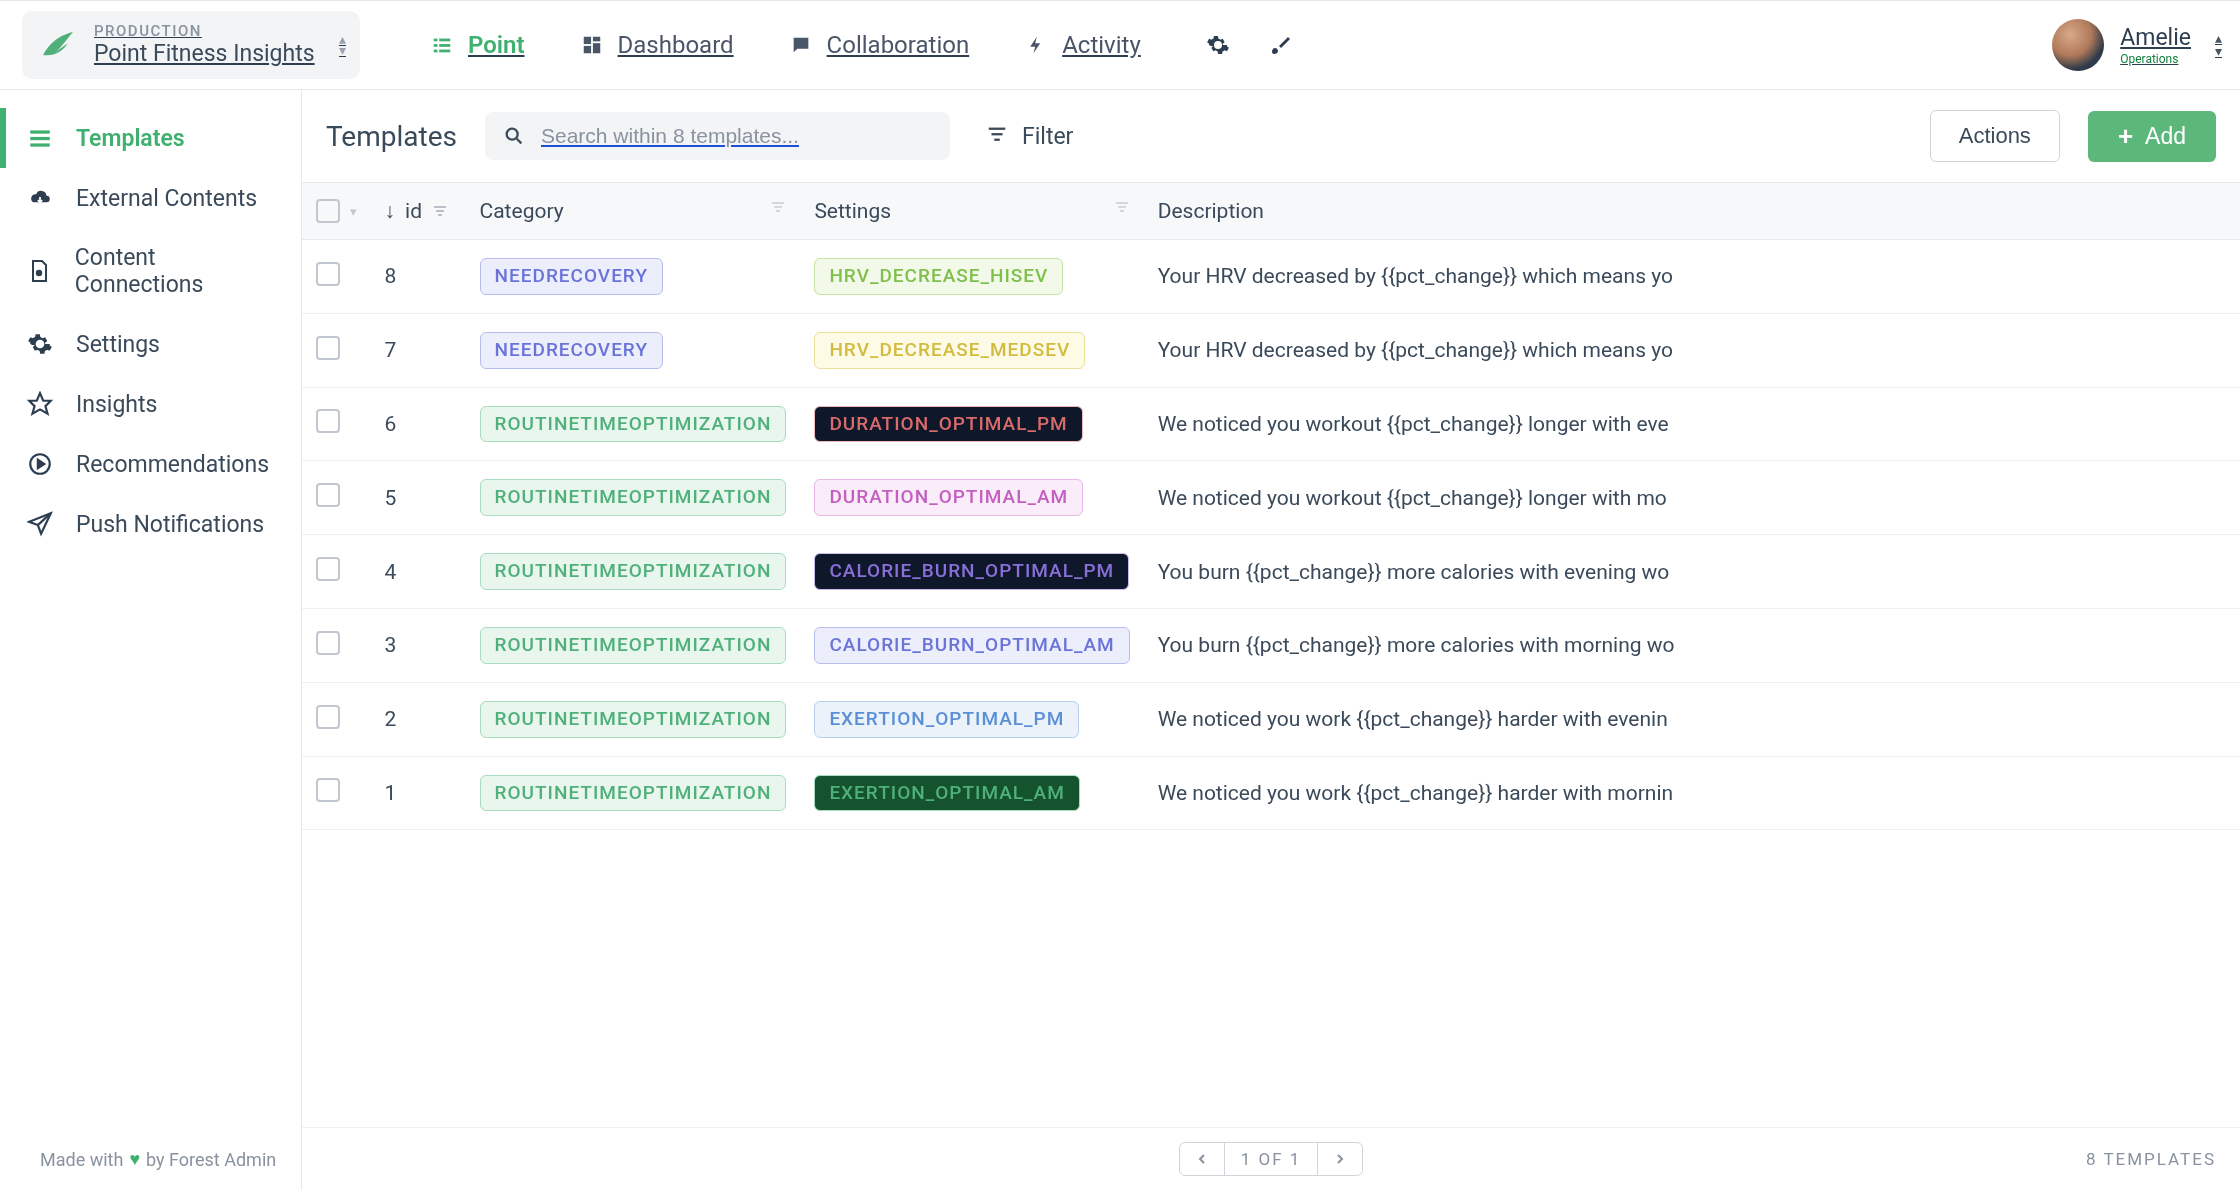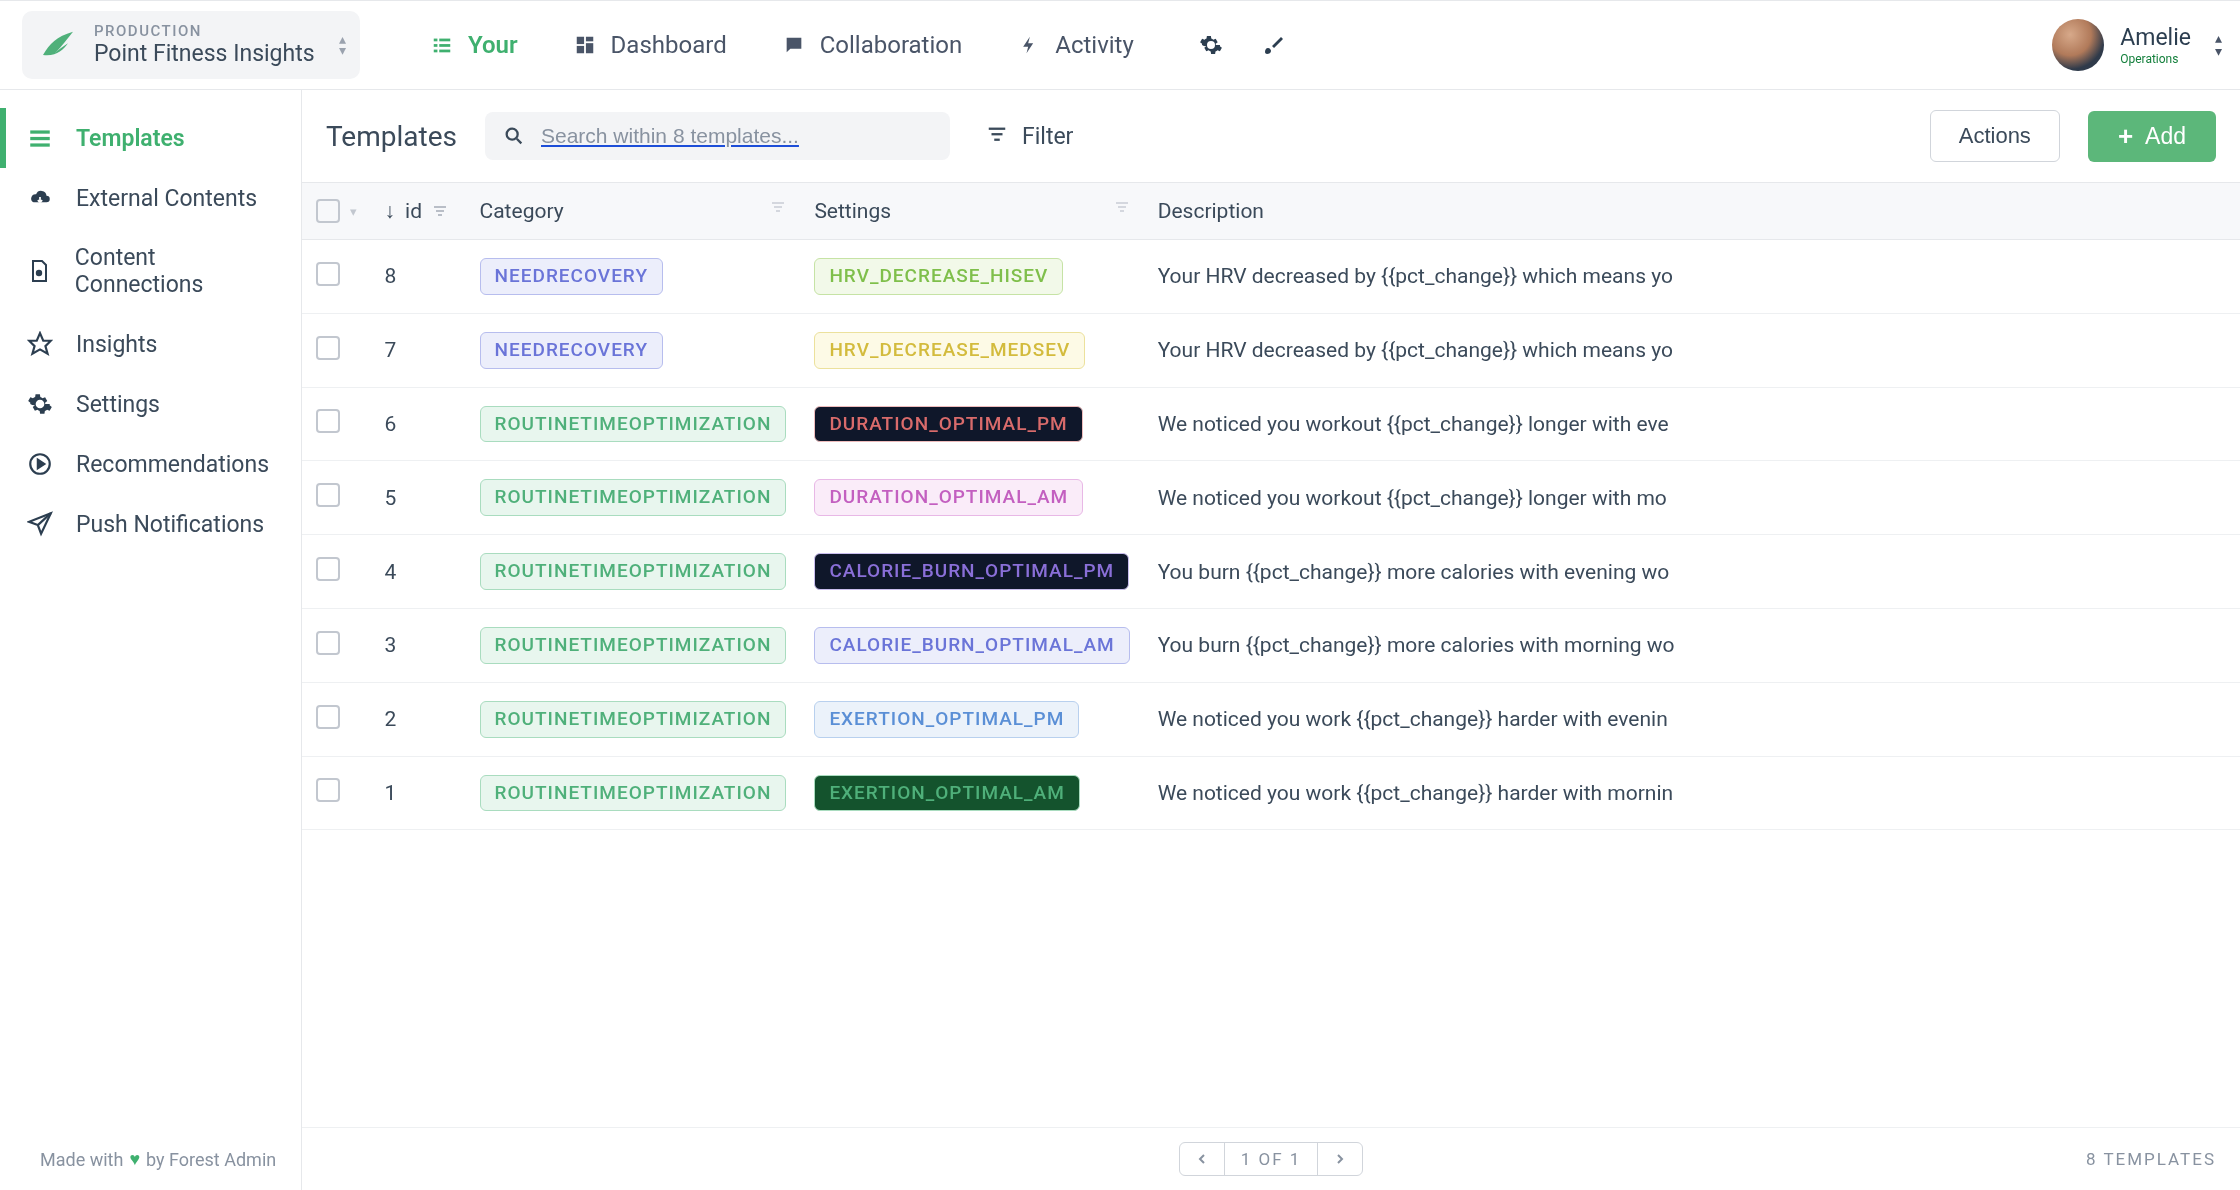--- a/index.html
+++ b/index.html
@@ -15,20 +15,21 @@
 
 
 .header {
   display: flex;
   align-items: center;
   height: 90px;
   border-top: 1px solid #e6e8eb;
   border-bottom: 1px solid #e6e8eb;
   padding: 0 18px 0 0;
   gap: 30px;
+  text-decoration: underline;
 }
 .project-switcher {
   display: flex; align-items: center; gap: 14px;
   background: #f3f4f6; border-radius: 10px;
   padding: 10px 14px; margin-left: 22px;
   height: 68px; min-width: 338px;
 }
 .brand-logo { width: 44px; height: 44px; display:flex; align-items:center; justify-content:center; }
 .project-texts { display:flex; flex-direction:column; line-height:1.2; }
 .project-env { font-size:15px; letter-spacing:1.5px; color:#8892a0; font-weight:500; }
@@ -178,21 +179,21 @@
         <span class="tab-icon">
           <svg viewBox="0 0 24 24" width="22" height="22" fill="currentColor">
               <rect x="3" y="5" width="4" height="3"></rect>
               <rect x="9" y="5" width="12" height="3"></rect>
               <rect x="3" y="11" width="4" height="3"></rect>
               <rect x="9" y="11" width="12" height="3"></rect>
               <rect x="3" y="17" width="4" height="3"></rect>
               <rect x="9" y="17" width="12" height="3"></rect>
             </svg>
         </span>
-        <span>Your</span>
+        <span>Point</span>
       </div>
       <div class="nav-tab">
         <span class="tab-icon">
           <svg viewBox="0 0 24 24" width="22" height="22" fill="currentColor">
               <rect x="3" y="3" width="8" height="8"></rect>
               <rect x="13" y="3" width="8" height="5"></rect>
               <rect x="13" y="10" width="8" height="11"></rect>
               <rect x="3" y="13" width="8" height="8"></rect>
             </svg>
         </span>
@@ -269,33 +270,33 @@
             <span class="side-icon">
               <svg viewBox="0 0 24 24" width="24" height="24" fill="none" stroke="currentColor" stroke-width="2">
                 <path d="M6 2h9l4 4v16H6z"></path>
                 <circle cx="12" cy="14" r="2.2" fill="currentColor"></circle>
               </svg>
             </span>
             <span>Content Connections</span>
           </div>
           <div class="sidebar-item">
             <span class="side-icon">
+              <svg viewBox="0 0 24 24" width="26" height="26" fill="currentColor">
+                <path d="M12 8a4 4 0 100 8 4 4 0 000-8zm9 4c0 .4 0 .8-.1 1.2l2 1.6-2 3.4-2.4-1a7 7 0 01-2 1.2l-.4 2.6h-4l-.4-2.6a7 7 0 01-2-1.2l-2.4 1-2-3.4 2-1.6A7 7 0 013 12c0-.4 0-.8.1-1.2l-2-1.6 2-3.4 2.4 1a7 7 0 012-1.2L7.9 3h4l.4 2.6a7 7 0 012 1.2l2.4-1 2 3.4-2 1.6c.1.4.1.8.1 1.2z"></path>
+              </svg>
+            </span>
+            <span>Settings</span>
+          </div>
+          <div class="sidebar-item">
+            <span class="side-icon">
               <svg viewBox="0 0 24 24" width="26" height="26" fill="none" stroke="currentColor" stroke-width="2">
                 <polygon points="12 2 15 9 22 9 17 14 19 21 12 17 5 21 7 14 2 9 9 9"></polygon>
               </svg>
             </span>
             <span>Insights</span>
-          </div>
-          <div class="sidebar-item">
-            <span class="side-icon">
-              <svg viewBox="0 0 24 24" width="26" height="26" fill="currentColor">
-                <path d="M12 8a4 4 0 100 8 4 4 0 000-8zm9 4c0 .4 0 .8-.1 1.2l2 1.6-2 3.4-2.4-1a7 7 0 01-2 1.2l-.4 2.6h-4l-.4-2.6a7 7 0 01-2-1.2l-2.4 1-2-3.4 2-1.6A7 7 0 013 12c0-.4 0-.8.1-1.2l-2-1.6 2-3.4 2.4 1a7 7 0 012-1.2L7.9 3h4l.4 2.6a7 7 0 012 1.2l2.4-1 2 3.4-2 1.6c.1.4.1.8.1 1.2z"></path>
-              </svg>
-            </span>
-            <span>Settings</span>
           </div>
           <div class="sidebar-item">
             <span class="side-icon">
               <svg viewBox="0 0 24 24" width="26" height="26" fill="none" stroke="currentColor" stroke-width="2">
                 <circle cx="12" cy="12" r="9"></circle>
                 <polygon points="10 8 16 12 10 16" fill="currentColor"></polygon>
               </svg>
             </span>
             <span>Recommendations</span>
           </div>

